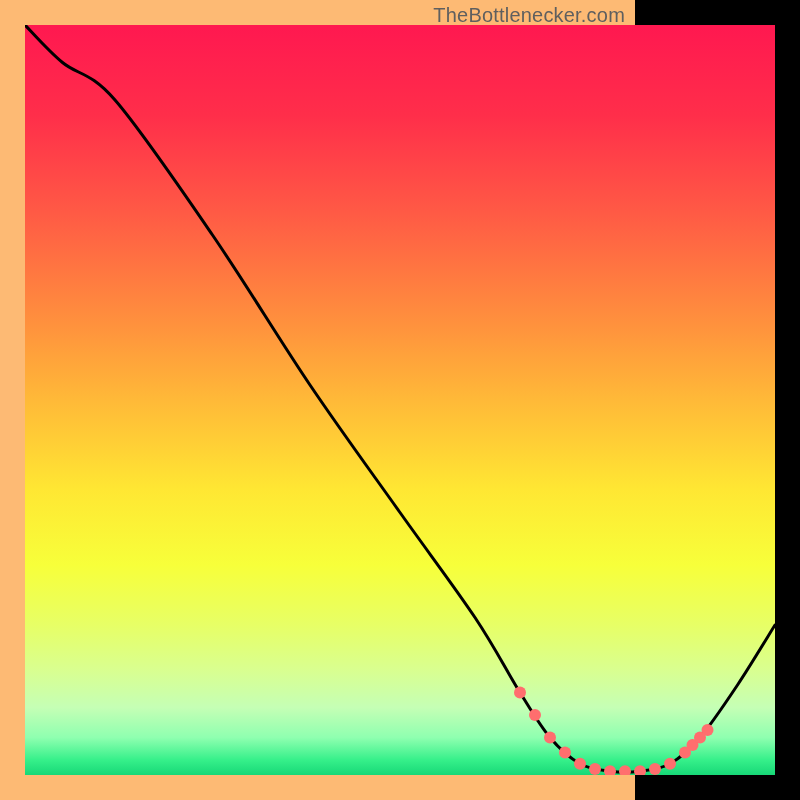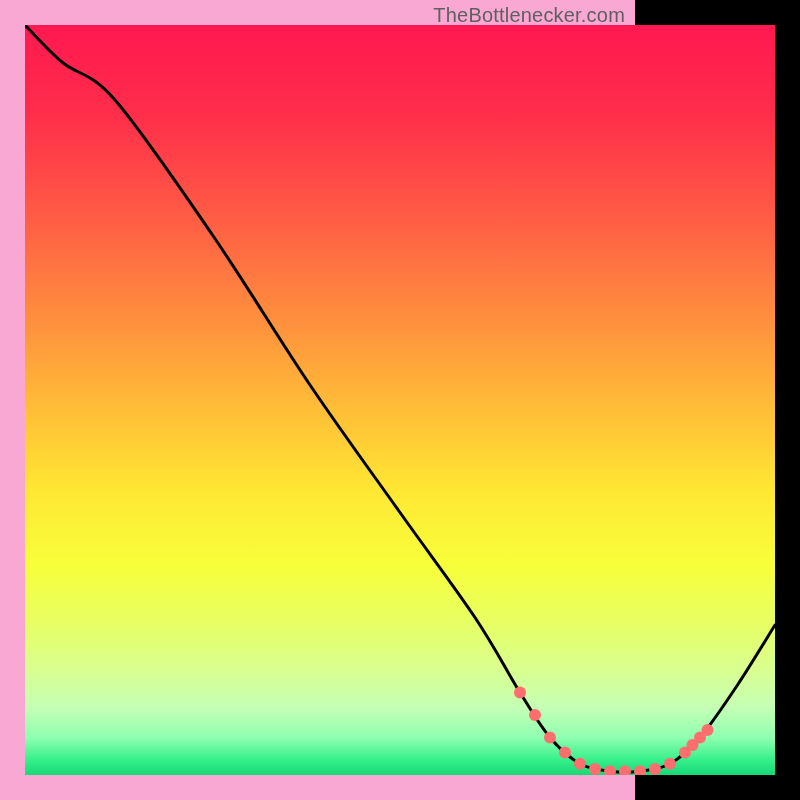--- a/index.html
+++ b/index.html
@@ -8,21 +8,21 @@
     width: 800px;
     height: 800px;
     background: #000;
     overflow: hidden;
     font-family: Arial, Helvetica, sans-serif;
   }
   .stage {
     position: relative;
     width: 635px;
     height: 800px;
-    background: #f9a8d4;
+    background: #fdba74;
   }
   .plot-area {
     position: absolute;
     left: 25px;
     top: 25px;
     width: 750px;
     height: 750px;
   }
   .gradient-bg {
     position: absolute;

